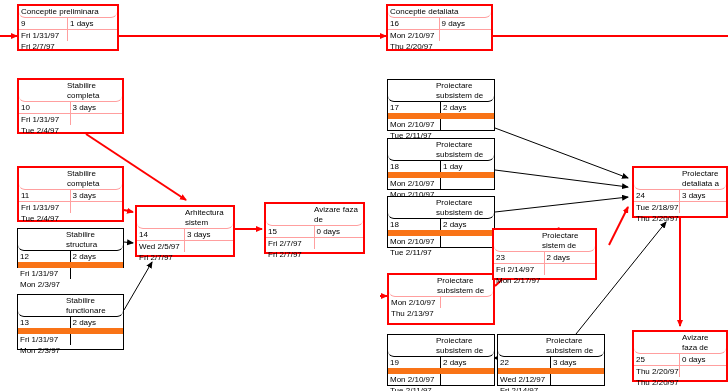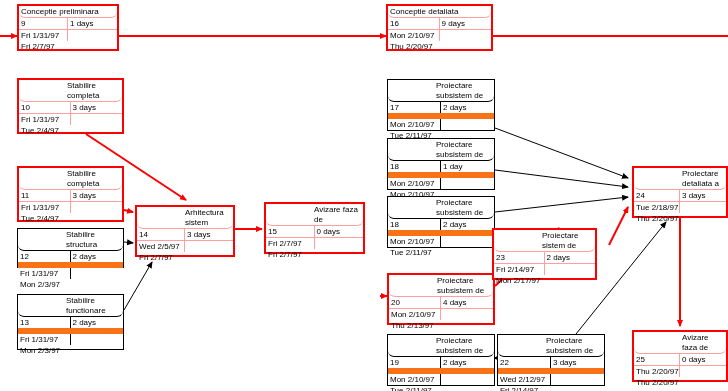--- a/index.html
+++ b/index.html
@@ -214,24 +214,20 @@
           <div class="cell r">2 days</div>
         </div>
         <div class="row last">
           <div class="cell l">Mon 2/10/97</div>
           <div class="cell r">Tue 2/11/97</div>
         </div>
       </div>
       <div class="node crit t2" style="left: 387px; top: 273px; width: 108px; height: 52px;">
         <div class="title">Proiectare subsistem de
 gestiune comenzi (primire,</div>
-        <div class="row">
-          <div class="cell l">20</div>
-          <div class="cell r">4 days</div>
-        </div>
         <div class="row last">
           <div class="cell l">Mon 2/10/97</div>
           <div class="cell r">Thu 2/13/97</div>
         </div>
       </div>
       <div class="node t2" style="left: 387px; top: 334px; width: 108px; height: 52px;">
         <div class="title">Proiectare subsistem de
 gestiune</div>
         <div class="row">
           <div class="cell l">19</div>

